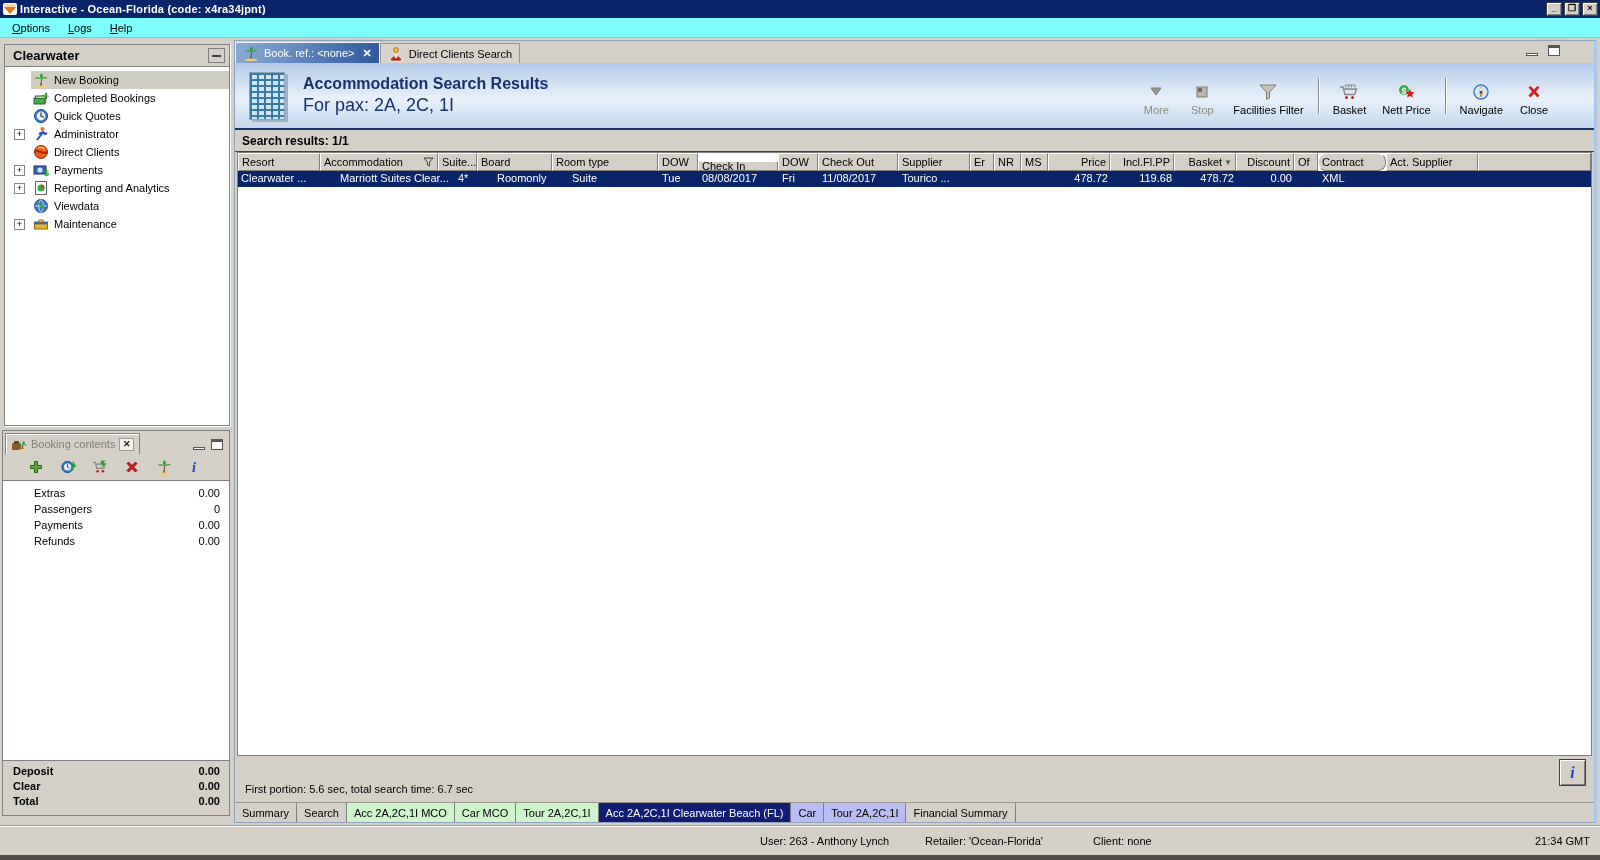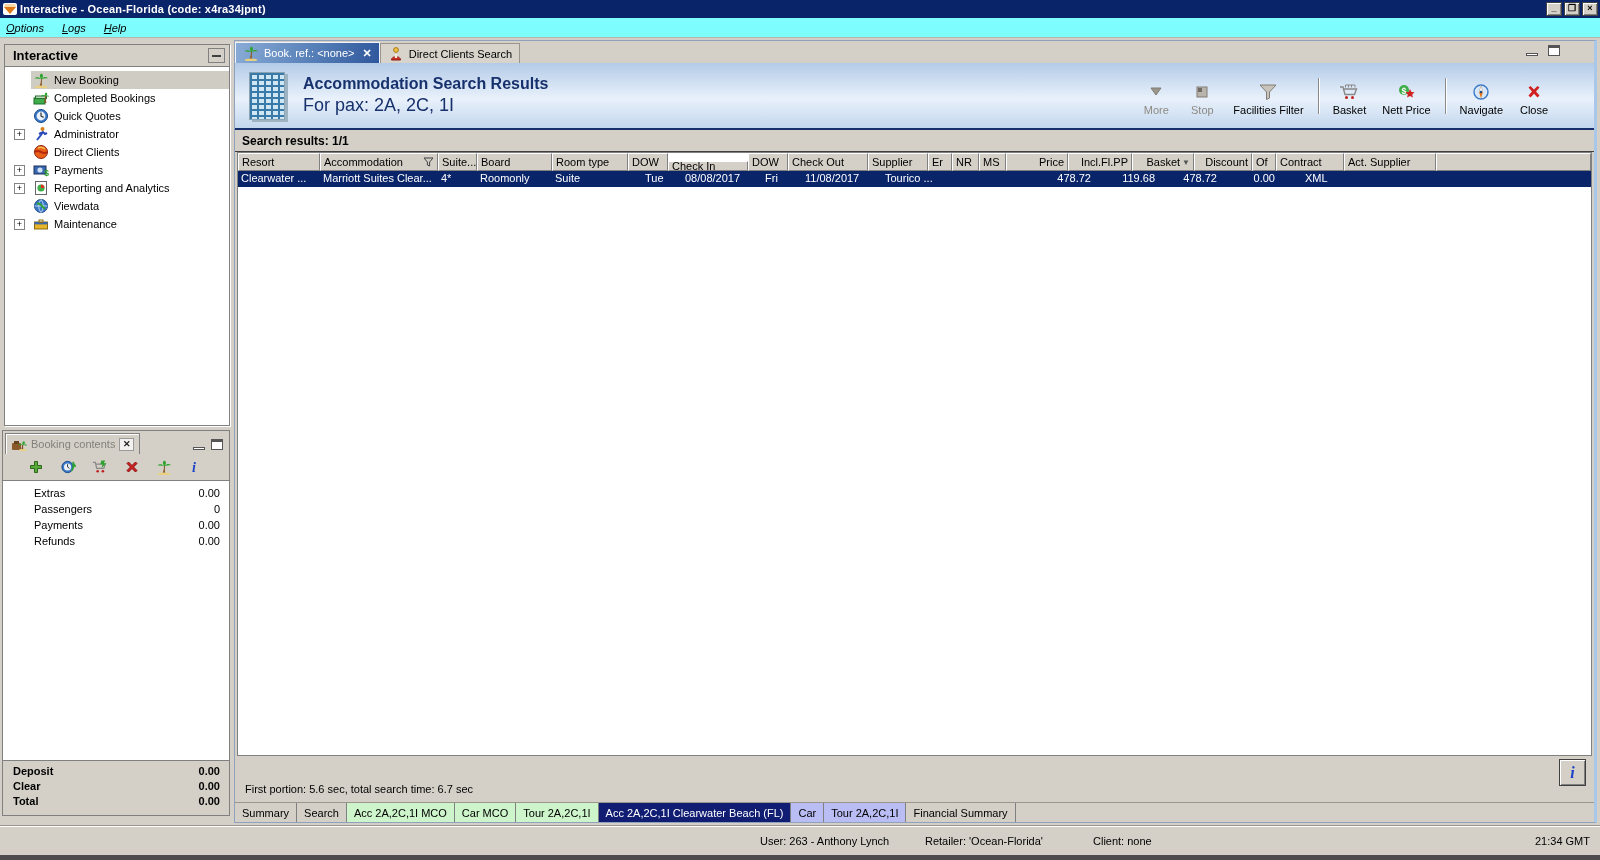--- a/index.html
+++ b/index.html
@@ -12,22 +12,22 @@
     background:#0a246a; color:#fff; display:flex; align-items:center; padding:0 2px; }
   .titlebar .app-icon { width:14px; height:12px; margin:0 3px 0 1px; }
   .titlebar .ttext { font-weight:bold; font-size:11px; letter-spacing:.2px; }
   .win-btns { margin-left:auto; display:flex; gap:2px; }
   .wbtn { width:16px; height:14px; background:#d4d0c8; border:1px solid #404040;
     box-shadow:inset 1px 1px 0 #fff, inset -1px -1px 0 #808080;
     color:#000; font-size:9px; line-height:11px; text-align:center; font-weight:bold; }
 
   
   .menubar { position:absolute; left:0; top:18px; width:1600px; height:20px;
-    background:#7dfdfe; display:flex; align-items:center; padding-left:6px; gap:18px;
-    border-bottom:1px solid #b8b4ac;font-style:italic; }
+    background:#7dfdfe; display:flex; align-items:center; padding-left:12px; gap:18px;
+    border-bottom:1px solid #b8b4ac; }
   .menu-item { color:#000; }
   .menu-item u { text-decoration:underline; }
 
   
   .side-panel { position:absolute; left:4px; top:44px; width:226px; height:382px;
     border:1px solid #808080; background:#fff; display:flex; flex-direction:column;
     box-shadow:1px 1px 0 #fff; }
   .side-header { height:22px; background:#d4d0c8; display:flex; align-items:center;
     padding:0 4px 0 8px; border-bottom:1px solid #808080; }
   .side-title { font-weight:bold; font-size:13px; }
@@ -168,21 +168,21 @@
   </div>
 
   <div class="menubar" id="menubar">
       <span class="menu-item"><u>O</u>ptions</span>
       <span class="menu-item"><u>L</u>ogs</span>
       <span class="menu-item"><u>H</u>elp</span>
     </div>
 
   <div class="side-panel">
     <div class="side-header">
-      <span class="side-title">Interactive</span>
+      <span class="side-title">Clearwater</span>
       <span class="collapse-btn">
           <span class="bar"></span>
         </span>
     </div>
     <div class="tree" id="tree">
         <div class="tree-row selected">
           <span class="expand-spacer"></span>
           <span class="tree-icon">
             <svg width="16" height="16" viewBox="0 0 16 16">
               <path d="M8 7 C8 10 7.2 13 6.2 15 L9.4 15 C8.7 12.4 8.7 9.5 9.2 7 Z" fill="#8a5a2a"></path>
@@ -500,36 +500,36 @@
                 <path d="M1 1 H10 L6.6 5 V9 L4.4 8 V5 Z" fill="#d4d0c8" stroke="#404040"></path>
               </svg>
             </span>
           </span>
           <span class="th" style="width: 39px;">
             <span>Suite...</span>
           </span>
           <span class="th" style="width: 75px;">
             <span>Board</span>
           </span>
-          <span class="th" style="width: 76px;">
+          <span class="th" style="width: 106px;">
             <span>Room type</span>
           </span>
           <span class="th" style="width: 40px;">
             <span>DOW</span>
           </span>
           <span class="th" style="width: 80px; margin-top: 8px;">
             <span>Check In</span>
           </span>
           <span class="th" style="width: 40px;">
             <span>DOW</span>
           </span>
           <span class="th" style="width: 80px;">
             <span>Check Out</span>
           </span>
-          <span class="th" style="width: 60px; text-align: center;">
+          <span class="th" style="width: 72px; text-align: center;">
             <span>Supplier</span>
           </span>
           <span class="th" style="width: 24px;">
             <span>Er</span>
           </span>
           <span class="th" style="width: 27px;">
             <span>NR</span>
           </span>
           <span class="th" style="width: 27px;">
             <span>MS</span>
@@ -543,32 +543,32 @@
           <span class="th" style="width: 62px; justify-content: flex-end;">
             <span>Basket</span>
             <span class="sort-tri">▼</span>
           </span>
           <span class="th" style="width: 58px; justify-content: flex-end;">
             <span>Discount</span>
           </span>
           <span class="th" style="width: 24px;">
             <span>Of</span>
           </span>
-          <span class="th" style="width: 68px;">
+          <span class="th" style="width: 68px; border-radius: 8px;">
             <span>Contract</span>
           </span>
           <span class="th" style="width: 92px;">
             <span>Act. Supplier</span>
           </span>
           <span class="th filler"></span>
         </div>
       <div id="tbody-rows">
           <div class="trow">
             <span class="td" style="width: 82px;">Clearwater ...</span>
-            <span class="td" style="width: 118px;">Marriott Suites Clear...</span>
+            <span class="td" style="width: 118px; margin-left: 17px;">Marriott Suites Clear...</span>
             <span class="td" style="width: 39px;">4*</span>
             <span class="td" style="width: 75px;">Roomonly</span>
             <span class="td" style="width: 90px;">Suite</span>
             <span class="td" style="width: 40px;">Tue</span>
             <span class="td" style="width: 80px;">08/08/2017</span>
             <span class="td" style="width: 40px;">Fri</span>
             <span class="td" style="width: 80px;">11/08/2017</span>
             <span class="td" style="width: 72px;">Tourico ...</span>
             <span class="td" style="width: 24px;"></span>
             <span class="td" style="width: 27px;"></span>

